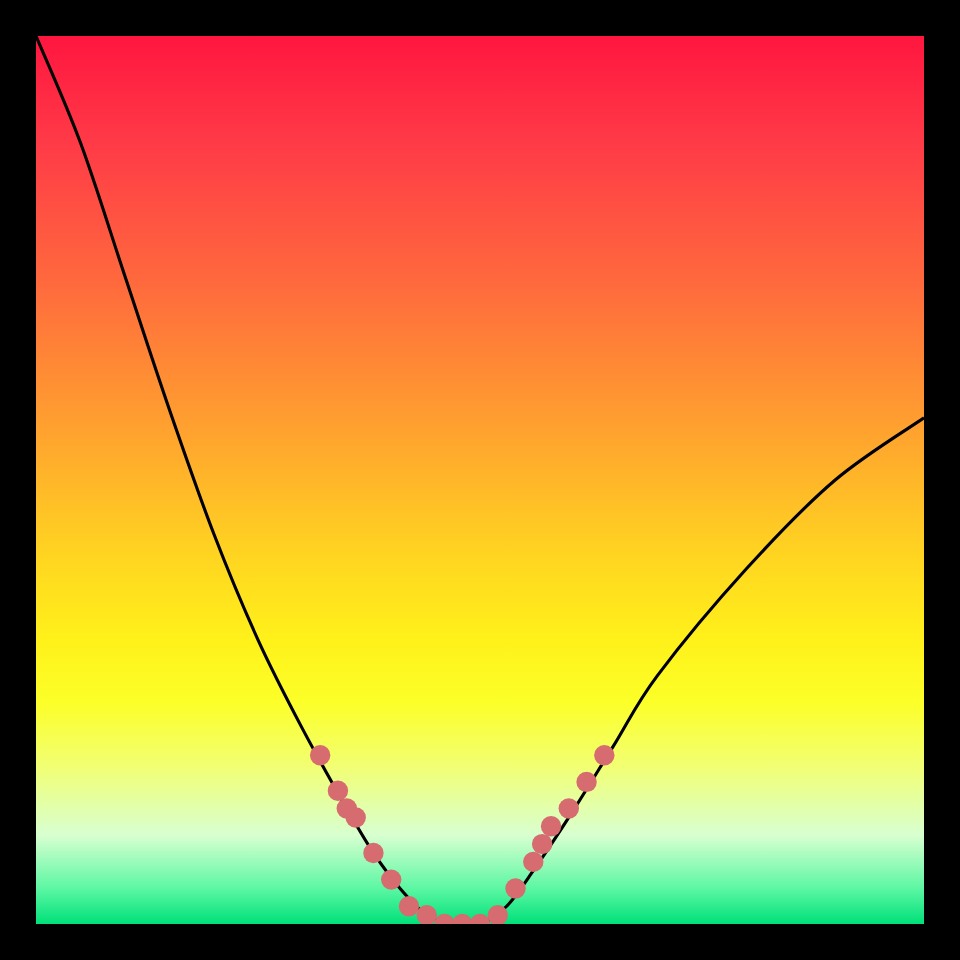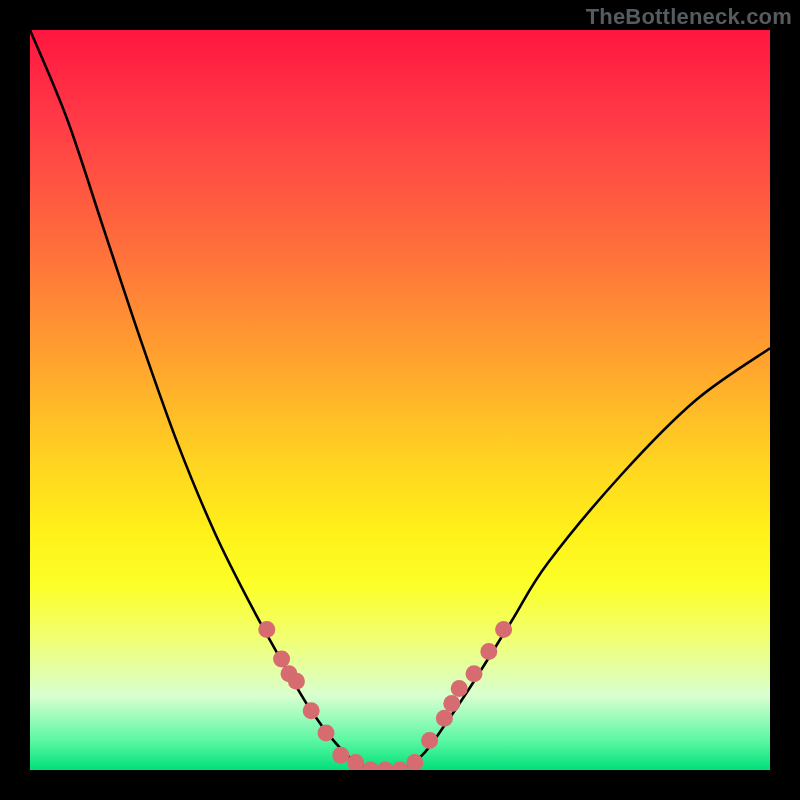--- a/index.html
+++ b/index.html
@@ -59,21 +59,20 @@
     left: 0; top: 0;
     width: 740px;
     height: 740px;
   }
 </style>
 </head>
 <body>
 
 <div class="outer">
 
-  <div class="watermark">TheBottleneck.com</div>
 
   <div class="plot">
     <div class="bg-gradient"></div>
     <svg class="curve" viewBox="0 0 740 740" preserveAspectRatio="none">
       <path id="curve-path" fill="none" stroke="#000000" stroke-width="2.6" d="M 0 0 C 6.166666666666667 14.799999999999992 24.666666666666664 55.49999999999994 37 88.79999999999995 C 49.333333333333336 122.09999999999997 61.666666666666664 162.80000000000007 74 199.80000000000007 C 86.33333333333333 236.80000000000007 98.66666666666667 275.03333333333336 111 310.8 C 123.33333333333333 346.56666666666666 135.66666666666666 382.3333333333333 148 414.4 C 160.33333333333334 446.46666666666664 172.66666666666666 476.06666666666666 185 503.2 C 197.33333333333334 530.3333333333334 209.66666666666666 553.7666666666668 222 577.2 C 234.33333333333334 600.6333333333333 249.13333333333333 626.5333333333333 259 643.8 C 268.8666666666667 661.0666666666666 273.8 669.6999999999999 281.2 680.8 C 288.59999999999997 691.9 296 701.7666666666667 303.4 710.4 C 310.79999999999995 719.0333333333333 318.20000000000005 727.6666666666667 325.6 732.6 C 333 737.5333333333333 340.4 738.7666666666667 347.79999999999995 740 C 355.19999999999993 741.2333333333333 362.59999999999997 742.4666666666667 370 740 C 377.40000000000003 737.5333333333333 384.80000000000007 732.6 392.20000000000005 725.2 C 399.6 717.8000000000001 405.7666666666667 707.9333333333334 414.40000000000003 695.6 C 423.03333333333336 683.2666666666667 432.9 668.4666666666667 444 651.2 C 455.1 633.9333333333334 468.6666666666667 611.7333333333333 481 592 C 493.3333333333333 572.2666666666667 499.5 557.4666666666666 518 532.8 C 536.5 508.13333333333327 567.3333333333334 471.1333333333333 592 444 C 616.6666666666666 416.8666666666667 641.3333333333334 390.96666666666664 666 370 C 690.6666666666666 349.03333333333336 727.6666666666666 326.83333333333337 740 318.20000000000005"></path>
       <g id="markers">
           <circle cx="236.8" cy="599.4" r="8.5" fill="#d66b70"></circle>
           <circle cx="251.60000000000002" cy="629" r="8.5" fill="#d66b70"></circle>
           <circle cx="259" cy="643.8" r="8.5" fill="#d66b70"></circle>
           <circle cx="266.4" cy="651.2" r="8.5" fill="#d66b70"></circle>

